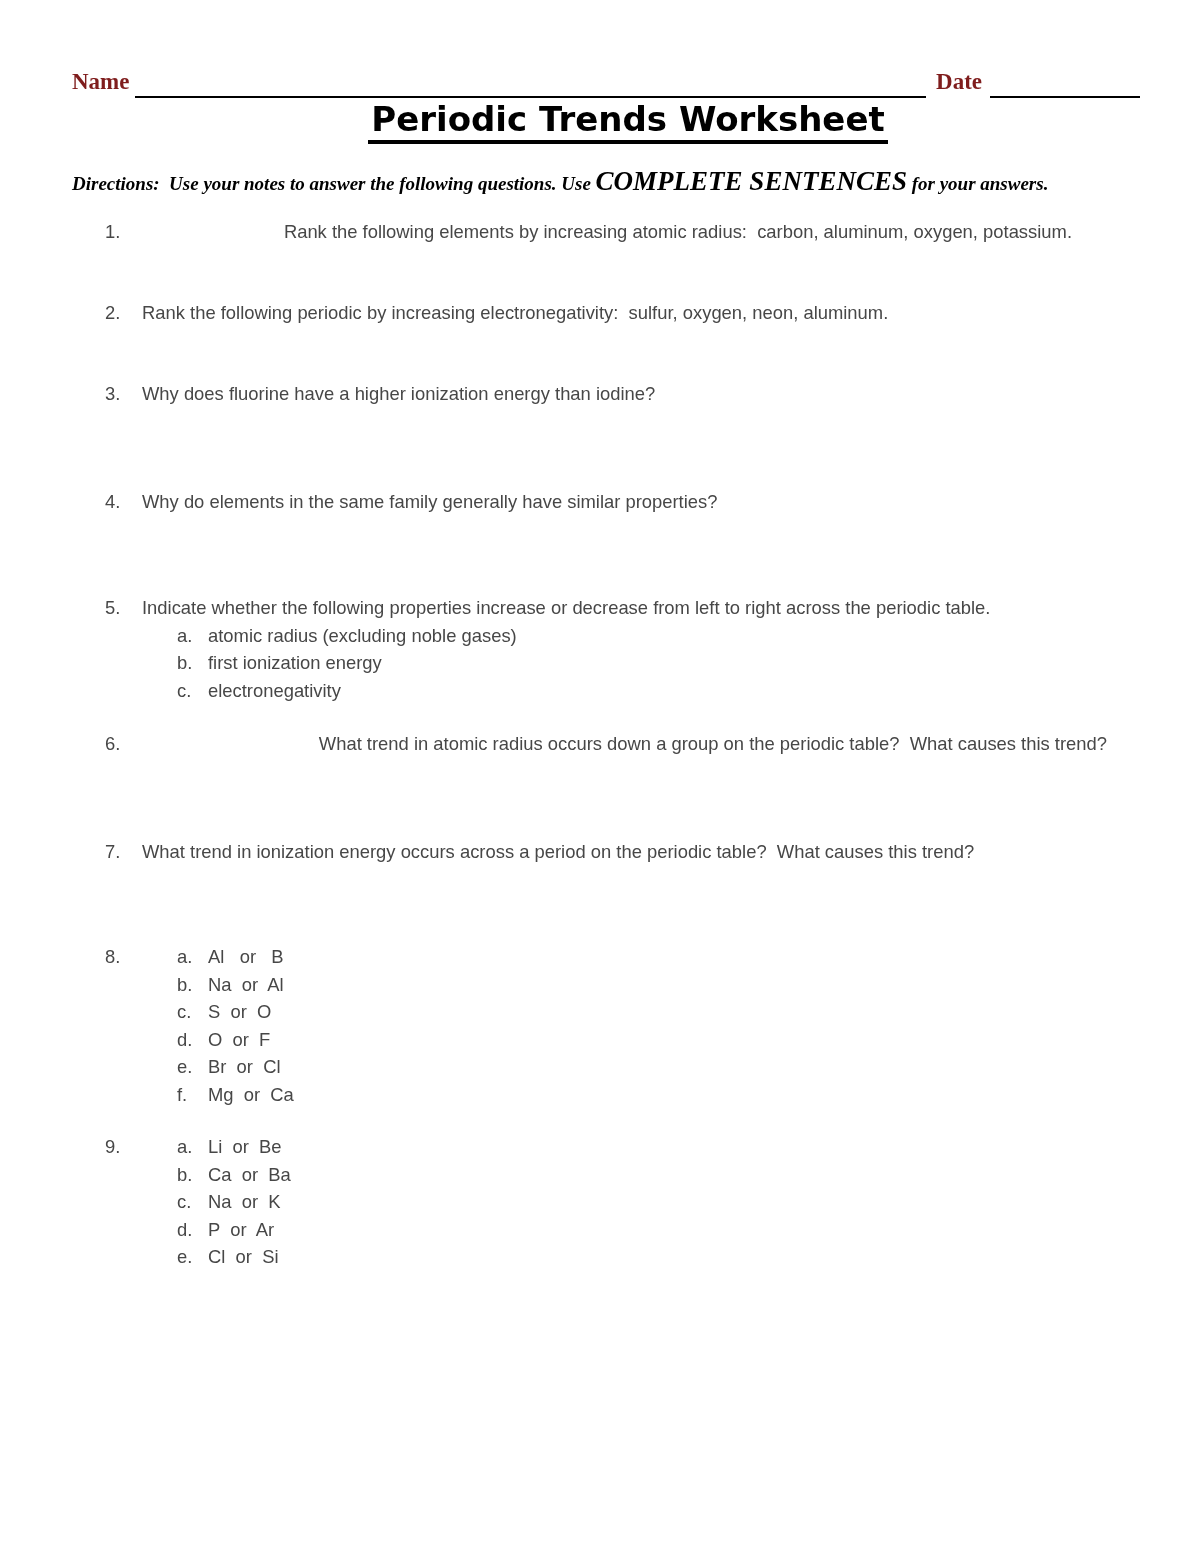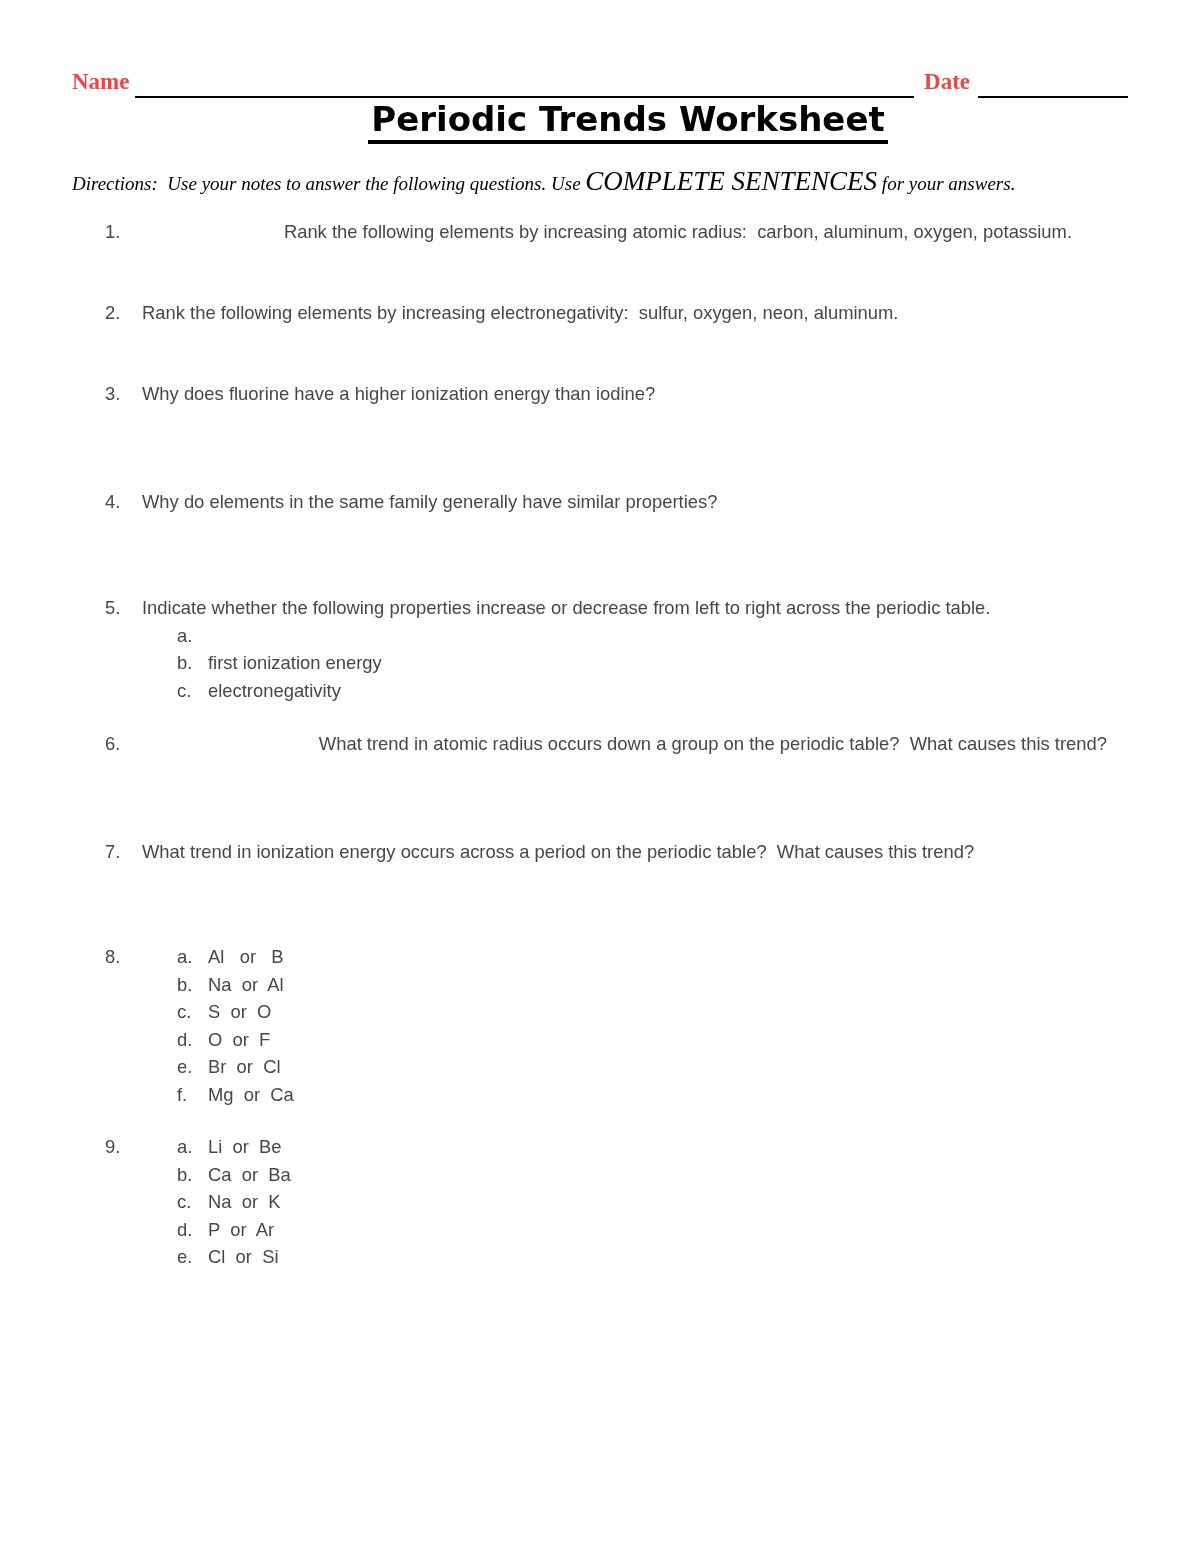--- a/index.html
+++ b/index.html
@@ -9,28 +9,28 @@
     height:1553px;
     background:#ffffff;
     overflow:hidden;
     font-family:"Liberation Sans",sans-serif;
   }
 
   
   .header-row{
     position:absolute;
     left:72px;
-    right:72px;
+    right:60px;
     top:69px;
     display:flex;
     align-items:flex-start;
     font-family:"Liberation Serif",serif;
     font-weight:bold;
     font-size:23px;
-    color:#ef4444;
+    color:#7f1d1d;
   }
   .blank-line{
     height:27px;
     border-bottom:2px solid #000000;
   }
   .name-line{flex:1;margin-left:6px;margin-right:10px;}
   .date-line{width:150px;margin-left:8px;}
 
   
   .title-wrap{
@@ -52,21 +52,21 @@
   }
 
   
   .directions{
     position:absolute;
     left:72px;
     top:166px;
     width:1070px;
     font-family:"Liberation Serif",serif;
     font-style:italic;
-    font-weight:normal;
+    font-weight:bold;
     font-size:19px;
     line-height:30px;
     color:#000000;
     white-space:pre;
   }
   .directions .big{font-size:27px;}
 
   
   .questions{
     position:absolute;
@@ -122,21 +122,21 @@
       <div class="question q1 wrap">
       <span class="q-num">1.</span>
       <div class="q-body">
         <div class="q-text">Rank the following elements by increasing atomic radius:  carbon, aluminum, oxygen, potassium.</div>
         <div class="subitems"></div>
       </div>
     </div>
       <div class="question q2">
       <span class="q-num">2.</span>
       <div class="q-body">
-        <div class="q-text">Rank the following elements by increasing electronegativity:  sulfur, oxygen, neon, aluminum.</div>
+        <div class="q-text">Rank the following periodic by increasing electronegativity:  sulfur, oxygen, neon, aluminum.</div>
         <div class="subitems"></div>
       </div>
     </div>
       <div class="question q3">
       <span class="q-num">3.</span>
       <div class="q-body">
         <div class="q-text">Why does fluorine have a higher ionization energy than iodine?</div>
         <div class="subitems"></div>
       </div>
     </div>
@@ -147,20 +147,21 @@
         <div class="subitems"></div>
       </div>
     </div>
       <div class="question q5 wrap">
       <span class="q-num">5.</span>
       <div class="q-body">
         <div class="q-text">Indicate whether the following properties increase or decrease from left to right across the periodic table.</div>
         <div class="subitems">
             <div class="subitem">
       <span class="s-letter">a.</span>
+      <span class="s-text">atomic radius (excluding noble gases)</span>
     </div>
             <div class="subitem">
       <span class="s-letter">b.</span>
       <span class="s-text">first ionization energy</span>
     </div>
             <div class="subitem">
       <span class="s-letter">c.</span>
       <span class="s-text">electronegativity</span>
     </div>
           </div>

